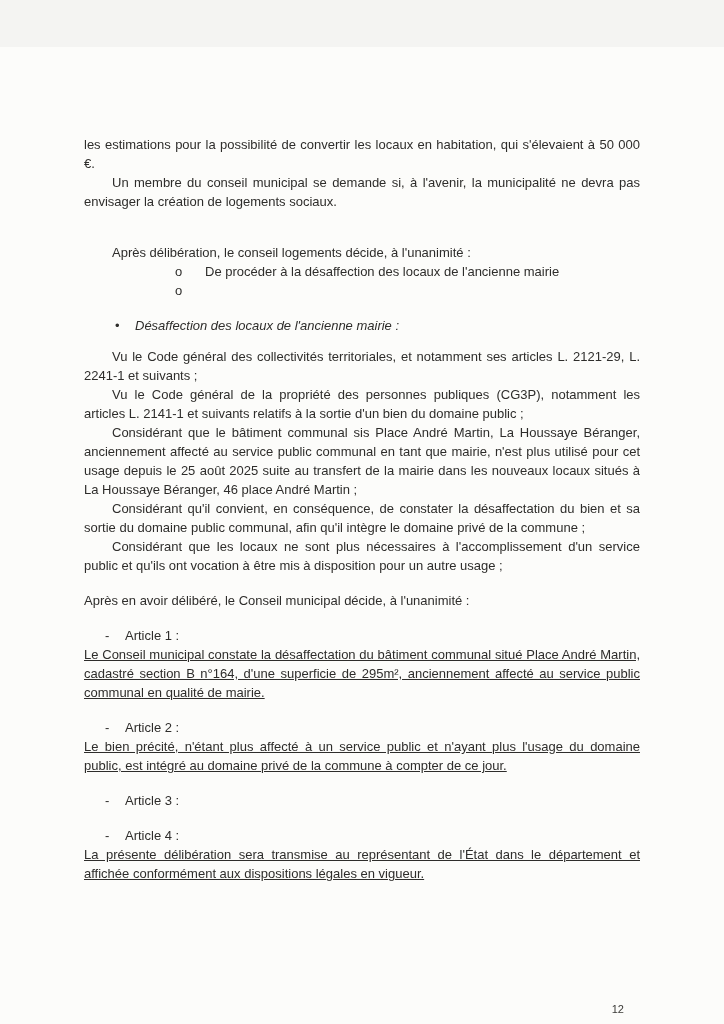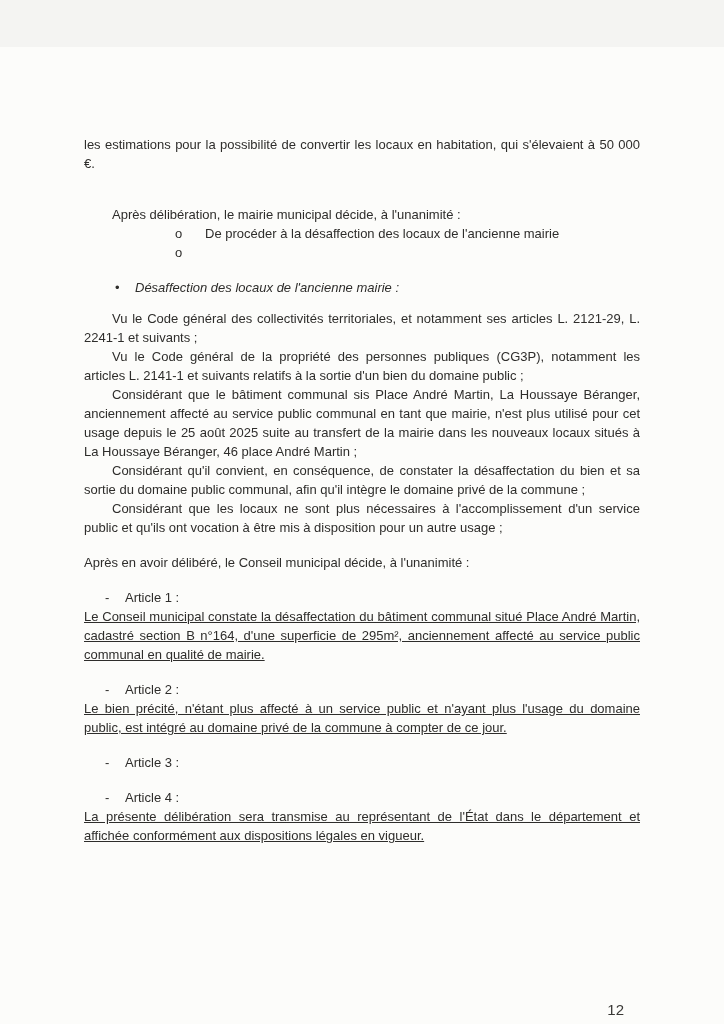--- a/index.html
+++ b/index.html
@@ -62,37 +62,38 @@
   }
   .article-body {
     text-align: justify;
     text-decoration: underline;
   }
 
   .page-number {
     position: absolute;
     top: 953px;
     right: 100px;
-    font-size: 15px;
+    font-size: 11px;
     color: #3a3936;
   }
 </style>
 </head>
 <body>
 
 <div class="page">
 
   <p class="para">les estimations pour la possibilité de convertir les locaux en habitation, qui s'élevaient à 50 000 €.</p>
+  <p class="para indent">Un membre du conseil municipal se demande si, à l'avenir, la municipalité ne devra pas envisager la création de logements sociaux.</p>
 
   <div class="gap"></div>
 
 
   <div class="gap"></div>
 
-  <p class="para indent">Après délibération, le mairie municipal décide, à l'unanimité :</p>
+  <p class="para indent">Après délibération, le conseil logements décide, à l'unanimité :</p>
   <div class="circle-list">
     <div class="circle-item">
       <span class="marker">o</span>
       <span>De procéder à la désaffection des locaux de l'ancienne mairie</span>
     </div>
     <div class="circle-item">
       <span class="marker">o</span>
     </div>
   </div>
 

